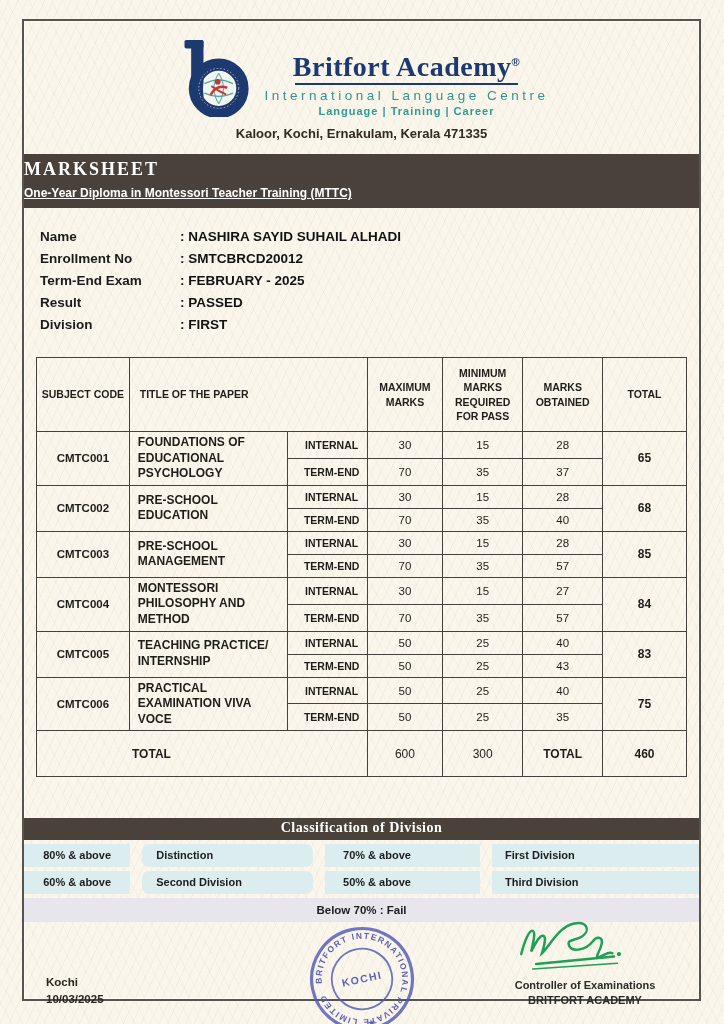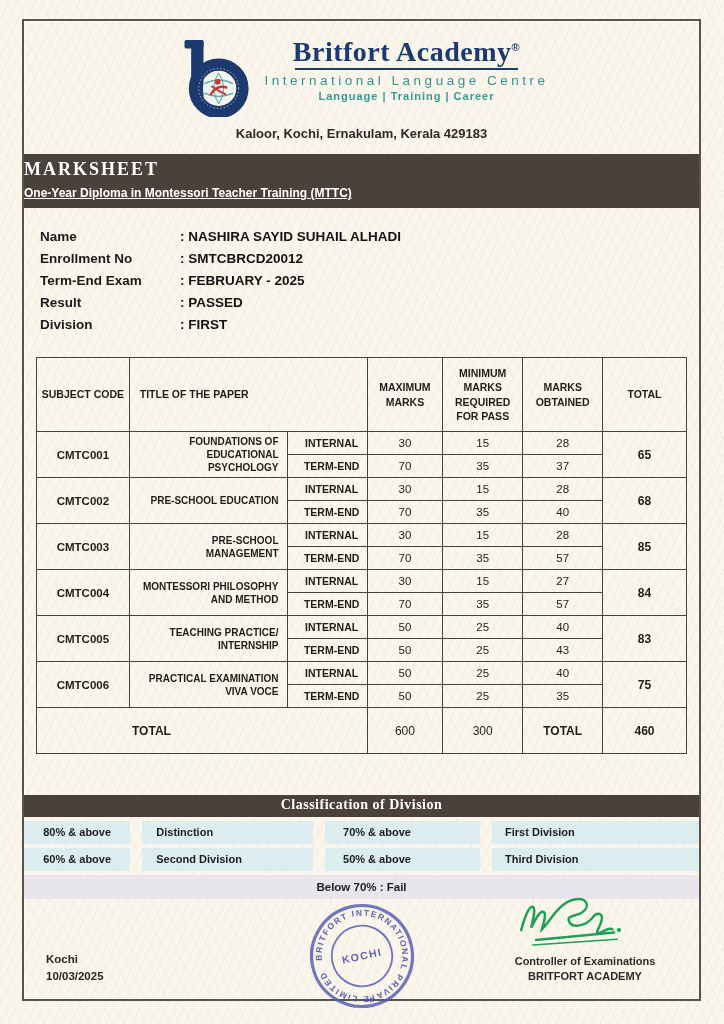--- a/index.html
+++ b/index.html
@@ -16,21 +16,21 @@
       repeating-linear-gradient(63deg, rgba(213,199,175,0.13) 0 1px, transparent 1px 10px);
     overflow:hidden;
   }
   .frame {
     position:absolute; left:22px; top:19px; right:23px; bottom:23px;
     border:2px solid #57534d;
     box-shadow: inset 0 0 0 1px rgba(255,255,255,.6);
   }
   
   .header { padding-top:16px; text-align:center; }
-  .logo-row { display:flex; justify-content:center; align-items:flex-start; gap:14px; }
+  .logo-row { display:flex; justify-content:center; align-items:flex-end; gap:14px; }
   .logo-mark { width:76px; height:80px; flex:0 0 auto; }
   .brand-block { text-align:center; }
   .brand-name {
     font-family:"Liberation Serif", serif; font-weight:bold;
     font-size:28px; color:#1d3a70; letter-spacing:.5px; line-height:1.05;
     position:relative; display:inline-block;
   }
   .brand-reg { font-size:11px; vertical-align:super; font-family:"Liberation Sans",sans-serif; }
   .brand-rule { height:2px; background:#1d3a70; margin:2px 2px 3px 2px; }
   .tagline1 { color:#35938d; font-size:13.5px; letter-spacing:3.5px; font-weight:500; }
@@ -45,37 +45,37 @@
   .detail-row { display:flex; font-size:13.5px; line-height:22px; }
   .detail-label { width:140px; font-weight:600; color:#1b1b1b; }
   .detail-value { font-weight:bold; color:#121212; }
   
   table.marks { width:calc(100% - 24px); margin:21px 12px 0 12px; border-collapse:collapse; table-layout:fixed; }
   table.marks th, table.marks td { border:1px solid #45413c; }
   table.marks thead th {
     font-size:10.5px; font-weight:bold; text-align:center; padding:6px 3px; height:74px; line-height:1.35;
   }
   td.c-code { text-align:center; font-size:11.5px; font-weight:600; }
-  td.c-title { font-size:10px; font-weight:600; padding:3px 8px; line-height:1.3;text-align:right; }
+  td.c-title { font-size:12px; font-weight:600; padding:3px 8px; line-height:1.3; }
   td.c-part { font-size:10.5px; font-weight:600; padding:0 0 0 9px;text-align:center; }
   td.c-num { text-align:center; font-size:11.5px; }
   td.c-total { text-align:center; font-size:12px; font-weight:600; }
   tr.part-row { height:23px; }
   tfoot td { height:46px; font-size:12px; }
   td.grand-label { font-weight:bold; padding-left:95px; font-size:12px; }
   td.grand-num { text-align:center; }
   td.grand-bold { text-align:center; font-weight:bold; }
   
   .classification { margin-top:41px; }
   .class-bar { background:#4a413a; color:#fff; text-align:center; padding:2px 0 4px;
     font-family:"Liberation Serif", serif; font-weight:bold; font-size:14px; letter-spacing:.5px; }
   .class-row { display:flex; gap:12px; margin-top:4px; }
   .class-cell { background:#dcedf0; height:23px; line-height:23px; font-size:11px; font-weight:bold; color:#1c1c1c; }
   .cc1 { width:16.7%; text-align:center; }
-  .cc2 { width:26.7%; padding-left:14px; }
+  .cc2 { width:26.7%; padding-left:14px;border-radius:7px; }
   .cc3 { width:24.2%; padding-left:18px; }
   .cc4 { width:32.4%; padding-left:13px; }
   .class-fail { margin-top:4px; background:#e9e5ec; height:24px; line-height:24px;
     text-align:center; font-size:11.5px; font-weight:bold; color:#1c1c1c; }
   
   .footer { position:relative; height:112px; }
   .place-block { position:absolute; left:22px; bottom:26px; font-size:11.5px; font-weight:bold; color:#2b2520; line-height:1.5; }
   .stamp-wrap { position:absolute; left:50%; bottom:0; transform:translateX(-50%) rotate(-12deg); width:110px; height:110px; opacity:.92; }
   .sign-block { position:absolute; right:14px; bottom:27px; width:200px; text-align:center; }
   .sign-svg { width:150px; height:58px; display:block; margin:0 auto 4px auto; }
@@ -104,21 +104,21 @@
           <path d="M39 52 Q46 57 53 60" fill="none" stroke="#cc3333" stroke-width="2.2" stroke-linecap="round"></path>
         </svg>
         <div class="brand-block">
           <div>
             <span class="brand-name"><span>Britfort Academy</span><span class="brand-reg">®</span><span class="brand-rule" style="display:block"></span></span>
           </div>
           <div class="tagline1">International Language Centre</div>
           <div class="tagline2">Language | Training | Career</div>
         </div>
       </div>
-      <div class="address">Kaloor, Kochi, Ernakulam, Kerala 429183</div>
+      <div class="address">Kaloor, Kochi, Ernakulam, Kerala 471335</div>
     </div>
 
     <div class="title-bar">
       <div class="title">MARKSHEET</div>
       <div class="subtitle">One-Year Diploma in Montessori Teacher Training (MTTC)</div>
     </div>
 
     <div class="details" id="student-rows">
         <div class="detail-row">
           <span class="detail-label">Name</span>

